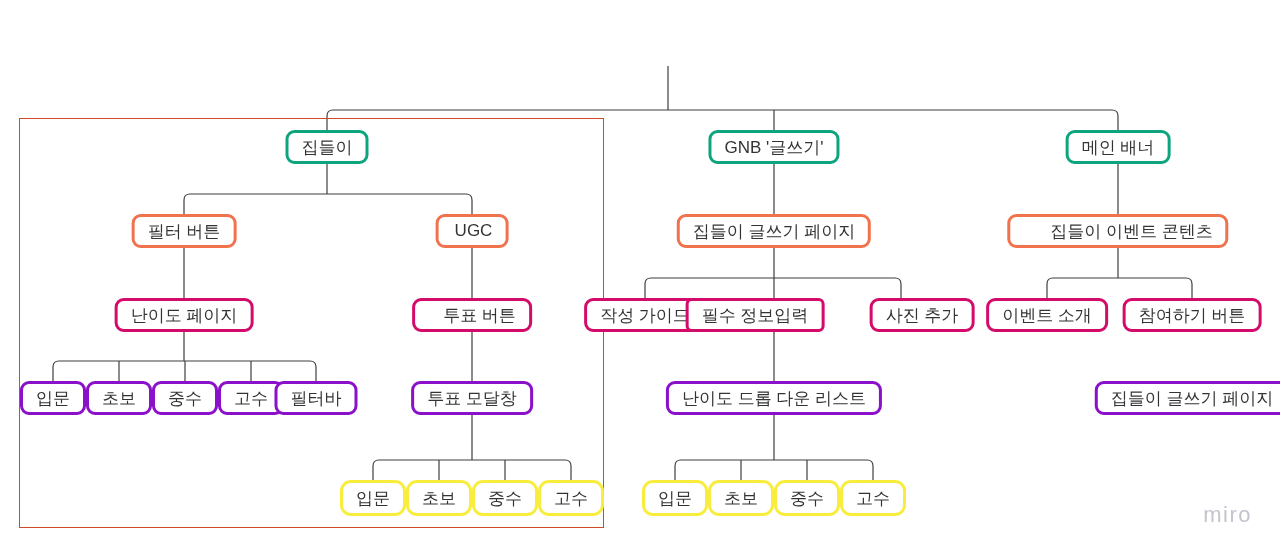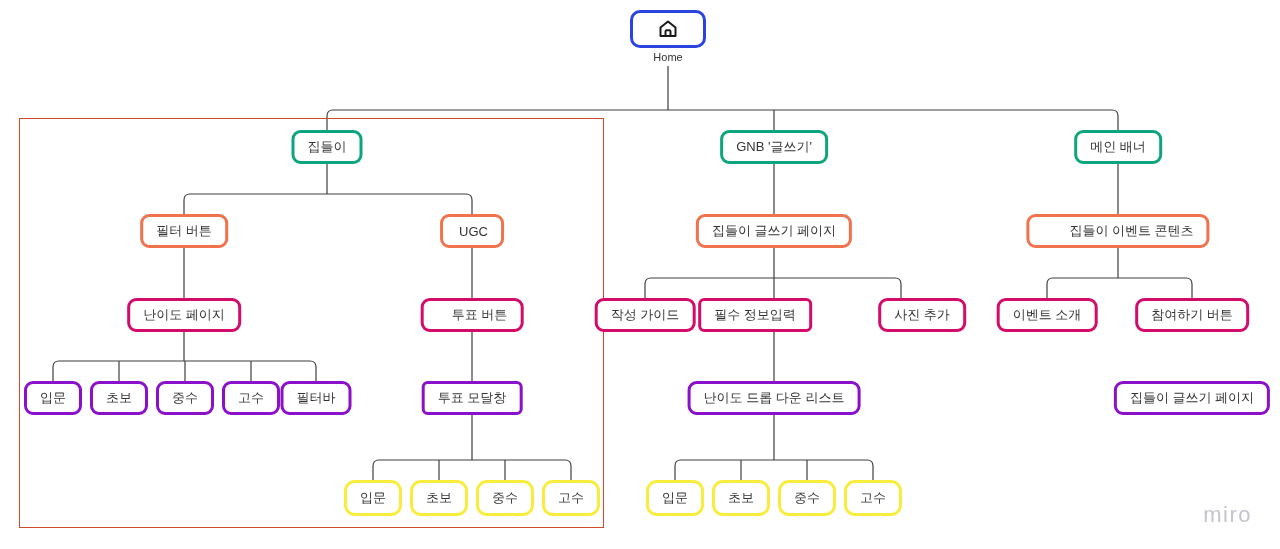--- a/index.html
+++ b/index.html
@@ -17,21 +17,21 @@
     transform: translateX(-50%);
     background: #ffffff;
     border-radius: 9px;
     display: flex;
     align-items: center;
     justify-content: center;
     white-space: nowrap;
     padding: 0 13px;
     box-sizing: border-box;
     height: 34px;
-    font-size: 13px;
+    font-size: 17px;
     color: #333333;
     min-width: 50px;
     z-index: 3;
   }
   .node.teal    { border: 3px solid #0ea57e; }
   .node.orange  { border: 3px solid #f1734e; }
   .node.crimson { border: 3px solid #d30b6b; }
   .node.purple  { border: 3px solid #8a11c9; }
   .node.yellow  { border: 3.5px solid #f8ed3c; border-radius: 11px; }
   .home-wrap {
@@ -85,31 +85,20 @@
 <body>
 
 <div id="canvas">
 
   <svg id="edges-svg" width="1280" height="549" viewBox="0 0 1280 549" fill="none">
       <path d="M668,66 L668,110 M333,110 L1112,110 M333,110 Q327,110 327,116 L327,130 M774,110 L774,130 M1112,110 Q1118,110 1118,116 L1118,130 M327,164 L327,194 M190,194 L466,194 M190,194 Q184,194 184,200 L184,214 M466,194 Q472,194 472,200 L472,214 M184,248 L184,298 M184,332 L184,361 M59,361 L310,361 M59,361 Q53,361 53,367 L53,381 M119,361 L119,381 M185,361 L185,381 M251,361 L251,381 M310,361 Q316,361 316,367 L316,381 M472,248 L472,298 M472,332 L472,381 M472,415 L472,460 M379,460 L565,460 M379,460 Q373,460 373,466 L373,480 M439,460 L439,480 M505,460 L505,480 M565,460 Q571,460 571,466 L571,480 M774,164 L774,214 M774,248 L774,278 M651,278 L895,278 M651,278 Q645,278 645,284 L645,298 M774,278 L774,298 M895,278 Q901,278 901,284 L901,298 M774,332 L774,381 M774,415 L774,460 M681,460 L867,460 M681,460 Q675,460 675,466 L675,480 M741,460 L741,480 M807,460 L807,480 M867,460 Q873,460 873,466 L873,480 M1118,164 L1118,214 M1118,248 L1118,278 M1053,278 L1186,278 M1053,278 Q1047,278 1047,284 L1047,298 M1186,278 Q1192,278 1192,284 L1192,298" stroke="#3f3f3f" stroke-width="1.2" fill="none"></path>
     </svg>
 
   <div id="highlight-frame"></div>
 
-  <div class="home-wrap">
-    <div class="home-box">
-      <span style="display:flex">
-        <svg width="24" height="24" viewBox="0 0 24 24">
-          <path d="M4.5 10.5 L12 4.5 L19.5 10.5 V19 H4.5 Z" fill="none" stroke="#1a1a1a" stroke-width="2" stroke-linejoin="round"></path>
-          <path d="M9.5 19 V14.5 a1.3 1.3 0 0 1 1.3 -1.3 h2.4 a1.3 1.3 0 0 1 1.3 1.3 V19" fill="none" stroke="#1a1a1a" stroke-width="2" stroke-linejoin="round"></path>
-        </svg>
-      </span>
-    </div>
-    <div class="home-label">Home</div>
-  </div>
 
   <div id="nodes-layer">
       <div class="node teal" style="left: 327px; top: 130px;">
         <span>집들이</span>
       </div>
       <div class="node teal" style="left: 774px; top: 130px;">
         <span>GNB '글쓰기'</span>
       </div>
       <div class="node teal" style="left: 1118px; top: 130px;">
         <span>메인 배너</span>
@@ -155,21 +144,21 @@
       </div>
       <div class="node purple" style="left: 185px; top: 381px;">
         <span>중수</span>
       </div>
       <div class="node purple" style="left: 251px; top: 381px;">
         <span>고수</span>
       </div>
       <div class="node purple" style="left: 316px; top: 381px;">
         <span>필터바</span>
       </div>
-      <div class="node purple" style="left: 472px; top: 381px; border-radius: 6px;">
+      <div class="node purple" style="left: 472px; top: 381px;">
         <span>투표 모달창</span>
       </div>
       <div class="node purple" style="left: 774px; top: 381px;">
         <span>난이도 드롭 다운 리스트</span>
       </div>
       <div class="node purple" style="left: 1192px; top: 381px;">
         <span>집들이 글쓰기 페이지</span>
       </div>
       <div class="node yellow" style="left: 373px; top: 480px; height: 36px;">
         <span>입문</span>

